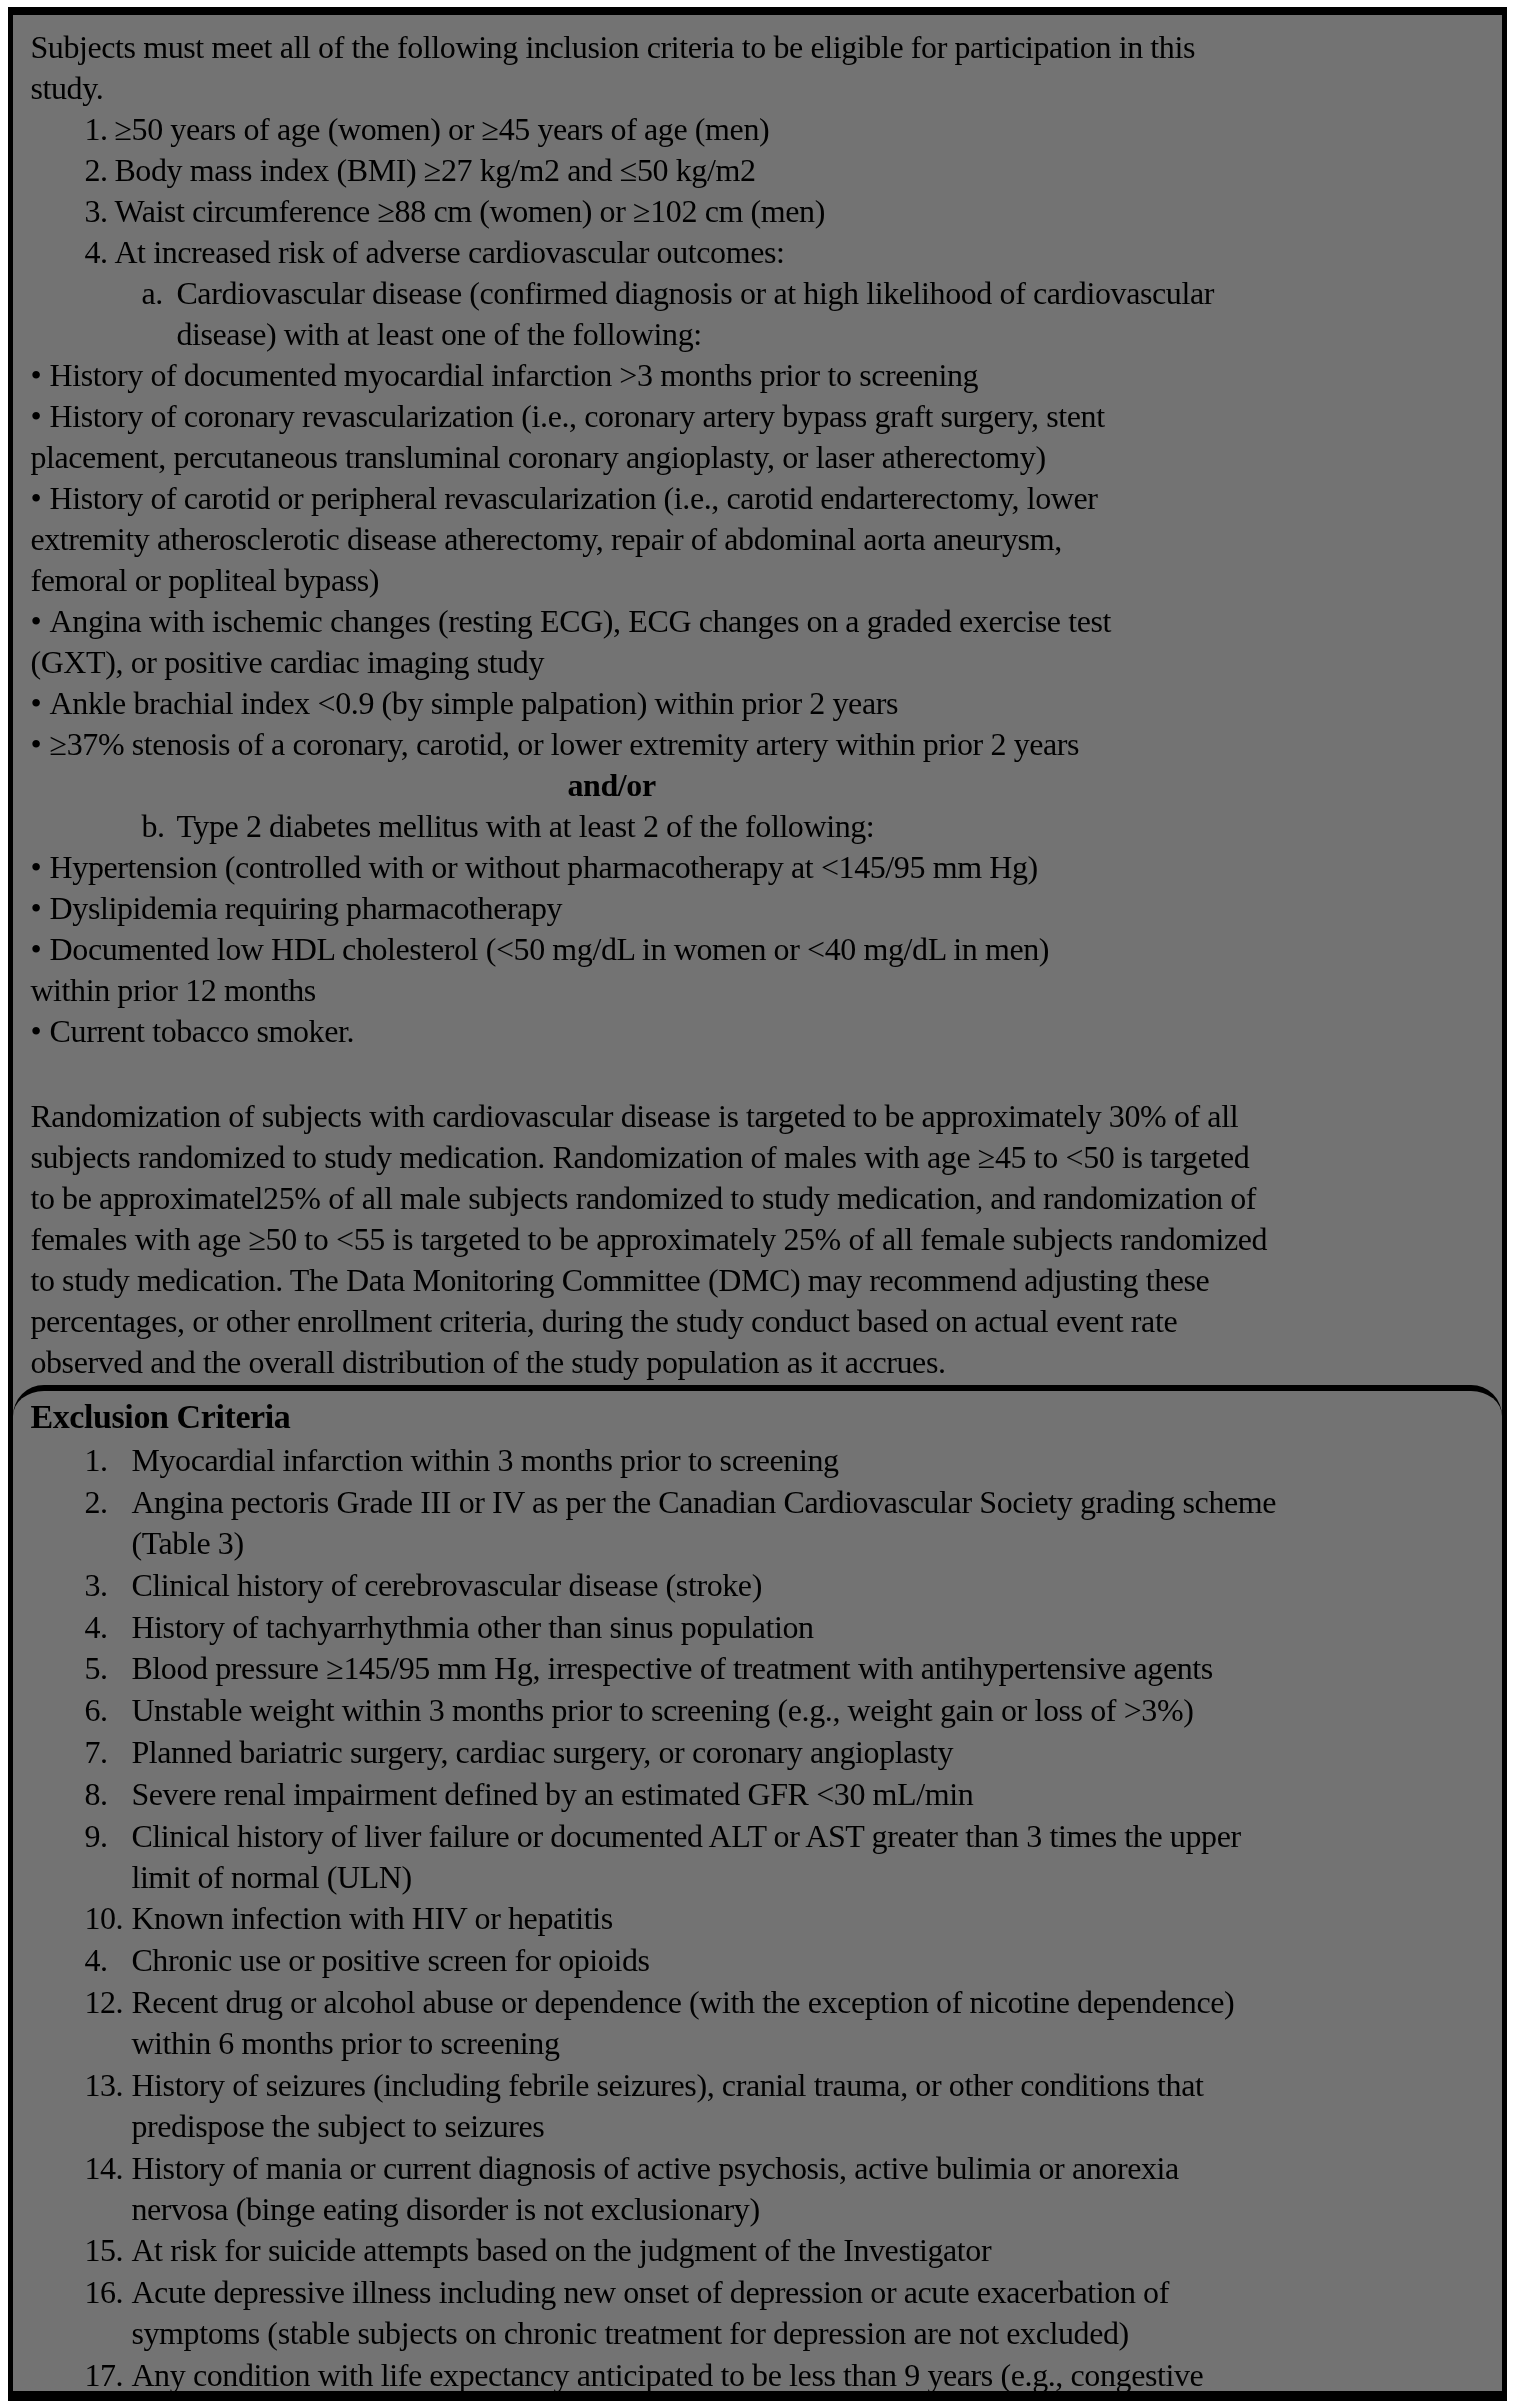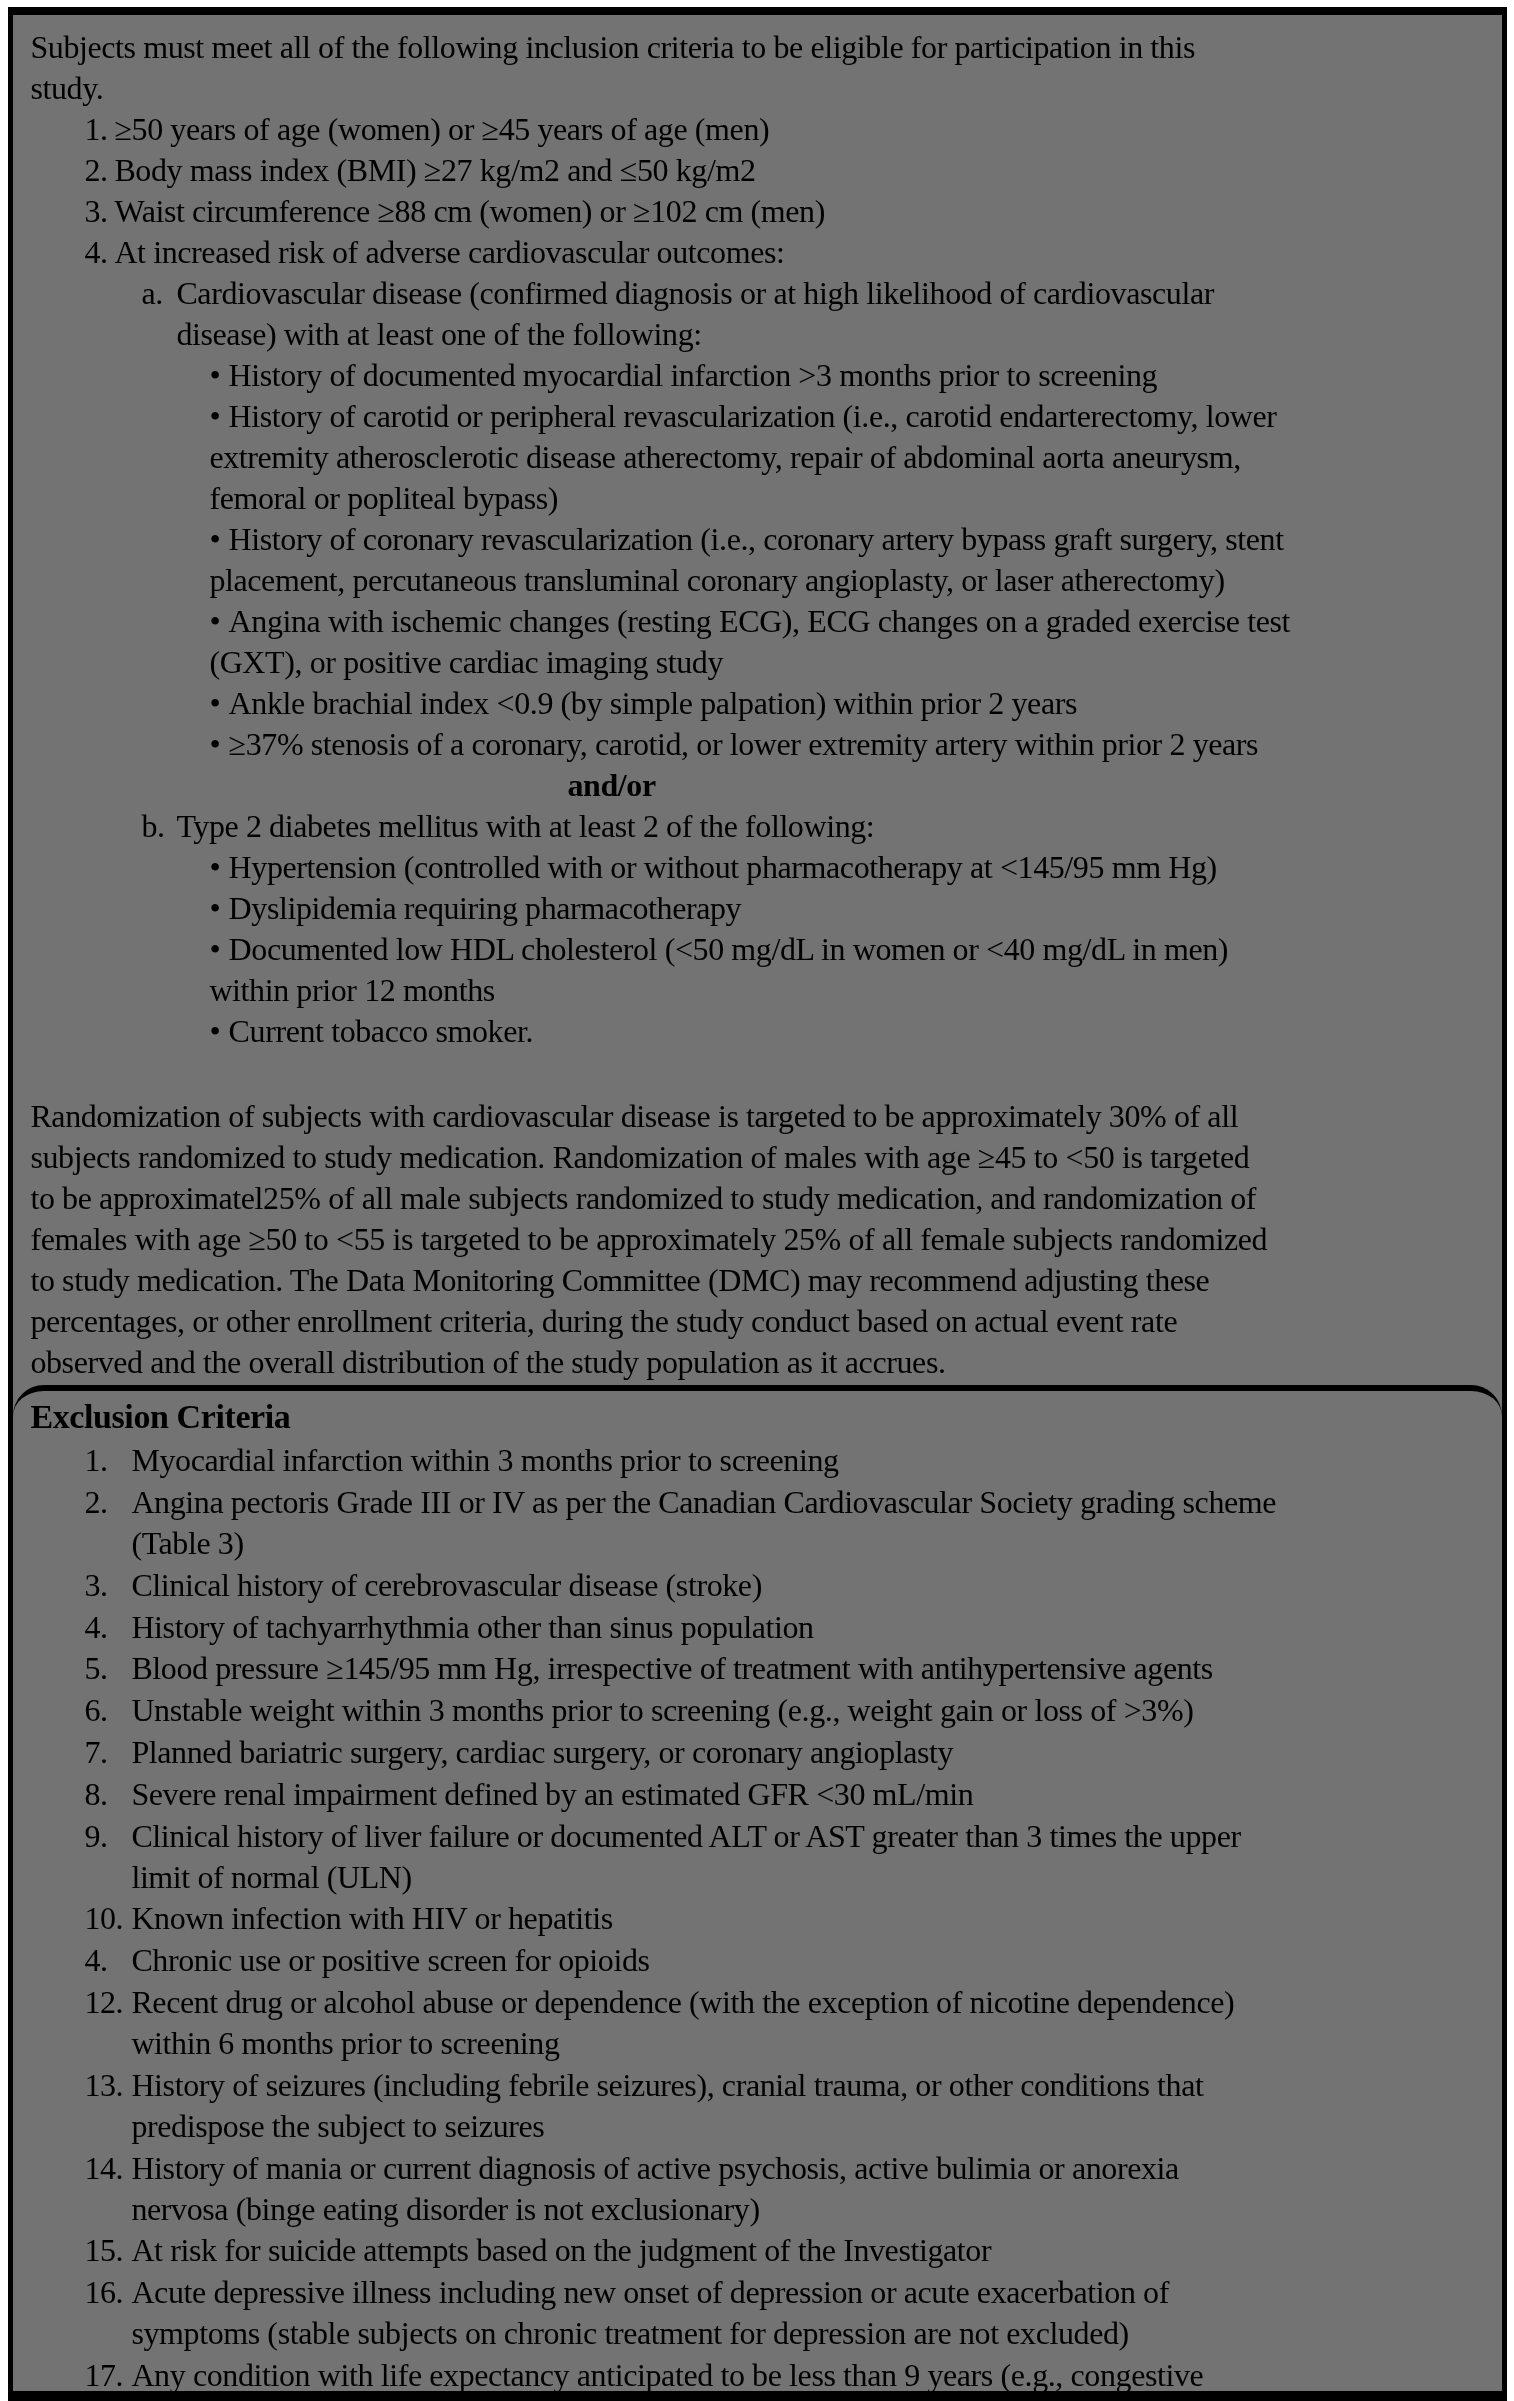--- a/index.html
+++ b/index.html
@@ -38,21 +38,21 @@
   }
   p { margin: 0; }
   .pre { white-space: pre-line; }
 
   .num-item { display: flex; margin-left: 54px; }
   .num-item .num { flex: 0 0 30px; }
 
   .sub-item { display: flex; margin-left: 111px; }
   .sub-item .sub-label { flex: 0 0 35px; }
 
-  .bullet-item { margin-left: 179px; }
+  .bullet-item { }
   .bullet-glyph { padding-right: 8.4px; }
   .bullet-item .txt { white-space: pre-line; }
 
   .andor { font-weight: bold; margin-left: 537px; }
 
   .rand { margin-top: 44px; white-space: pre-line; }
 
   .excl-head {
     font-size: 34px; font-weight: bold;
     line-height: 41px;
@@ -95,26 +95,26 @@
 
     <div class="sub-item">
         <span class="sub-label">a.</span>
         <span class="txt pre">Cardiovascular disease (confirmed diagnosis or at high likelihood of cardiovascular
 disease) with at least one of the following:</span>
       </div>
 
     <div>
   <div class="bullet-item"><span class="bullet-glyph">•</span><span class="txt">History of documented myocardial infarction &gt;3 months prior to screening</span></div>
 
+  <div class="bullet-item"><span class="bullet-glyph">•</span><span class="txt">History of coronary revascularization (i.e., coronary artery bypass graft surgery, stent
+placement, percutaneous transluminal coronary angioplasty, or laser atherectomy)</span></div>
+
   <div class="bullet-item"><span class="bullet-glyph">•</span><span class="txt">History of carotid or peripheral revascularization (i.e., carotid endarterectomy, lower
 extremity atherosclerotic disease atherectomy, repair of abdominal aorta aneurysm,
 femoral or popliteal bypass)</span></div>
-
-  <div class="bullet-item"><span class="bullet-glyph">•</span><span class="txt">History of coronary revascularization (i.e., coronary artery bypass graft surgery, stent
-placement, percutaneous transluminal coronary angioplasty, or laser atherectomy)</span></div>
 
   <div class="bullet-item"><span class="bullet-glyph">•</span><span class="txt">Angina with ischemic changes (resting ECG), ECG changes on a graded exercise test
 (GXT), or positive cardiac imaging study</span></div>
 
   <div class="bullet-item"><span class="bullet-glyph">•</span><span class="txt">Ankle brachial index &lt;0.9 (by simple palpation) within prior 2 years</span></div>
 
   <div class="bullet-item"><span class="bullet-glyph">•</span><span class="txt">≥37% stenosis of a coronary, carotid, or lower extremity artery within prior 2 years</span></div>
 </div>
 
     <p class="andor">and/or</p>

